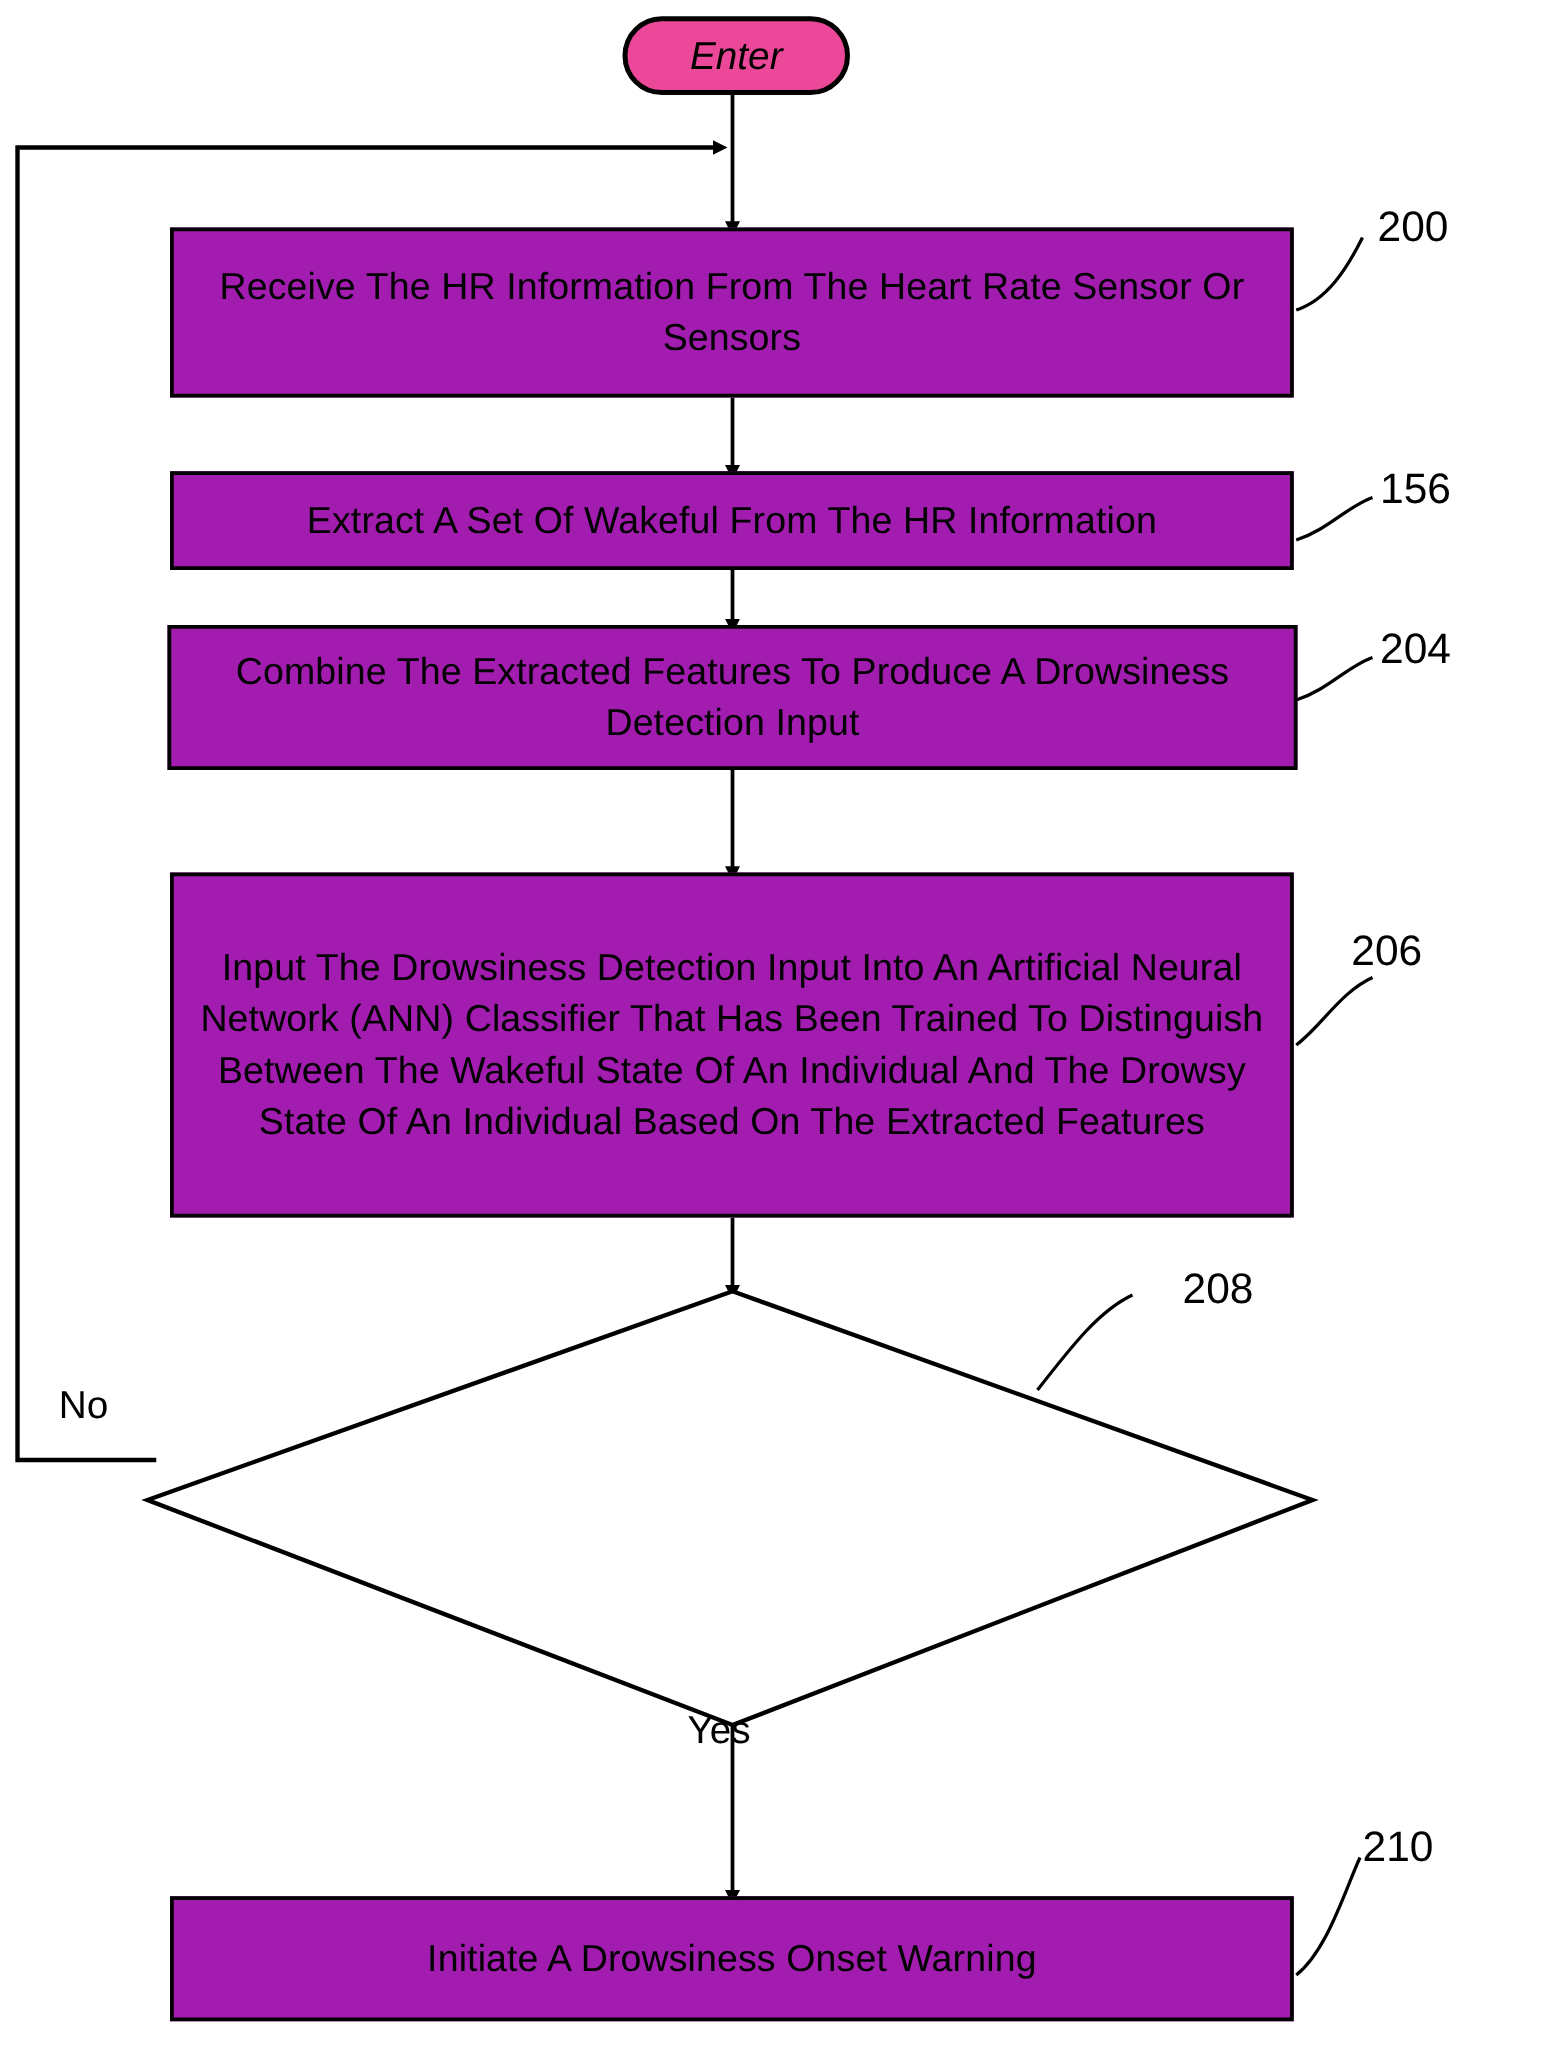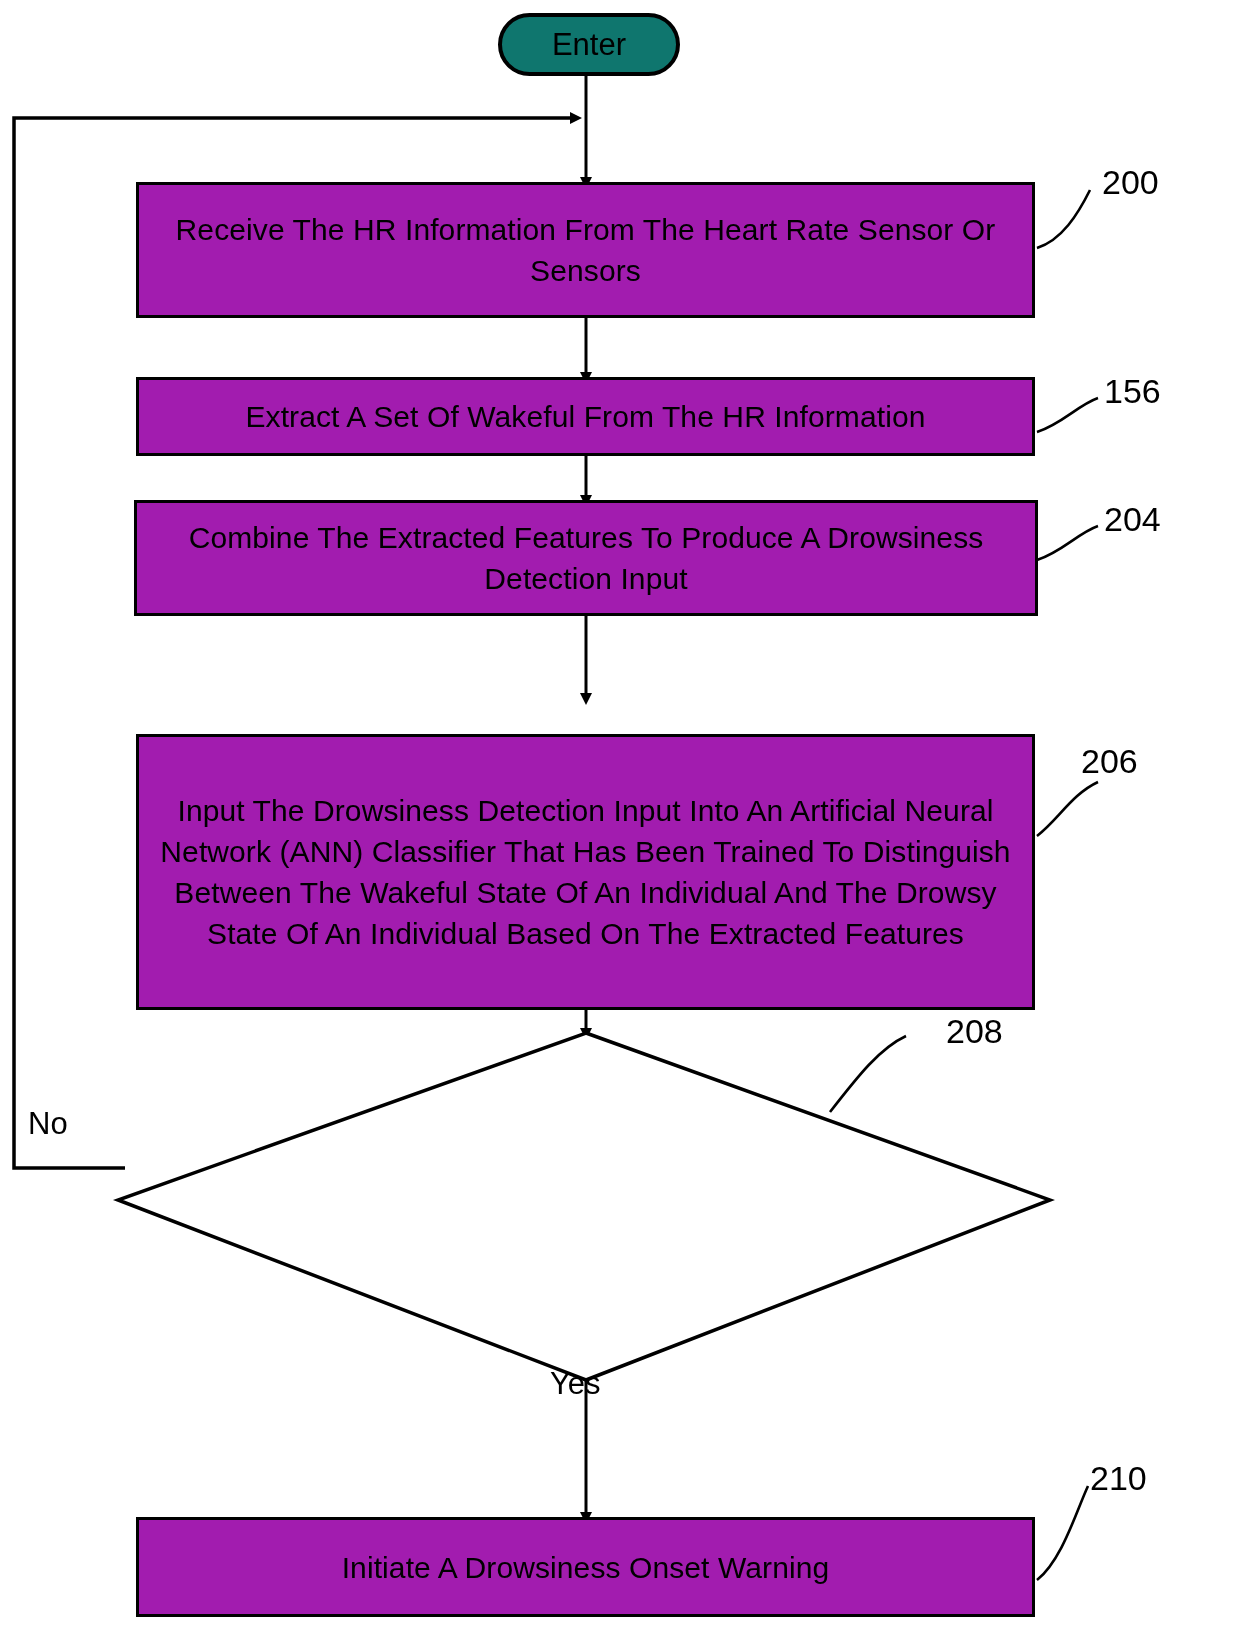--- a/index.html
+++ b/index.html
@@ -41,21 +41,22 @@
   }
   .proc .txt {
     font-size: 30px;
     line-height: 41px;
     letter-spacing: 0.1px;
     padding: 0 14px;
   }
   .terminator {
     border: 4px solid #000000;
     border-radius: 34px;
-    background: #0f766e;
+    background: #ec4899;
+    font-style: italic;
   }
   .terminator .txt {
     font-size: 31px;
     line-height: 34px;
   }
   .diamond-label {
     position: absolute;
     text-align: center;
     color: #000000;
     font-size: 30px;
@@ -125,28 +126,28 @@
   <div class="node proc" style="left:136px; top:377px; width:899px; height:79px;">
     <span class="txt">Extract A Set Of Wakeful From The HR Information</span>
   </div>
   <div class="ref" style="left:1104px; top:374px;">156</div>
 
   <div class="node proc" style="left:134px; top:500px; width:904px; height:116px;">
     <span class="txt">Combine The Extracted Features To Produce A Drowsiness Detection Input</span>
   </div>
   <div class="ref" style="left:1104px; top:502px;">204</div>
 
-  <div class="node proc" style="left:136px; top:698px; width:899px; height:276px;margin-top:36px;">
+  <div class="node proc" style="left:136px; top:698px; width:899px; height:276px;">
     <span class="txt">Input The Drowsiness Detection Input Into An Artificial Neural Network (ANN) Classifier That Has Been Trained To Distinguish Between The Wakeful State Of An Individual And The Drowsy State Of An Individual Based On The Extracted Features</span>
   </div>
   <div class="ref" style="left:1081px; top:744px;">206</div>
 
   <div class="ref" style="left:946px; top:1014px;">208</div>
 
-  <div class="edge-label" style="left:28px; top:1108px;">No</div>
+  <div class="edge-label" style="left:47px; top:1108px;">No</div>
   <div class="edge-label" style="left:550px; top:1368px;">Yes</div>
 
   <div class="node proc" style="left:136px; top:1517px; width:899px; height:100px;">
     <span class="txt">Initiate A Drowsiness Onset Warning</span>
   </div>
   <div class="ref" style="left:1090px; top:1461px;">210</div>
 
 </div>
 
 </body></html>

